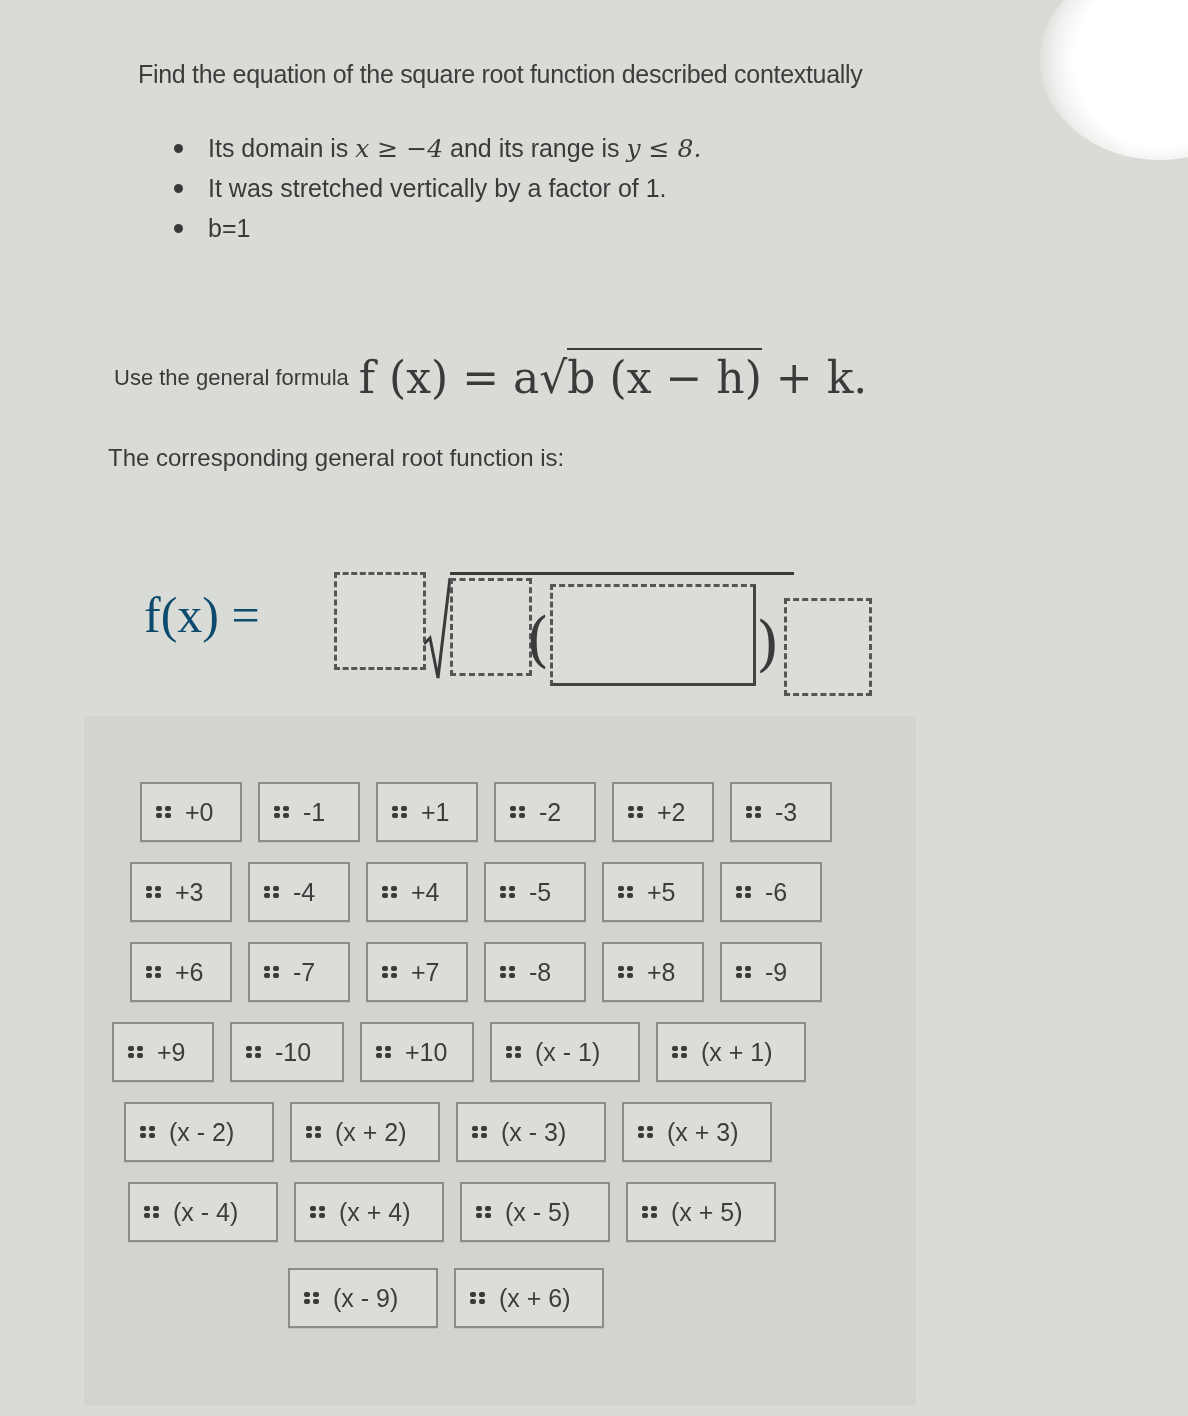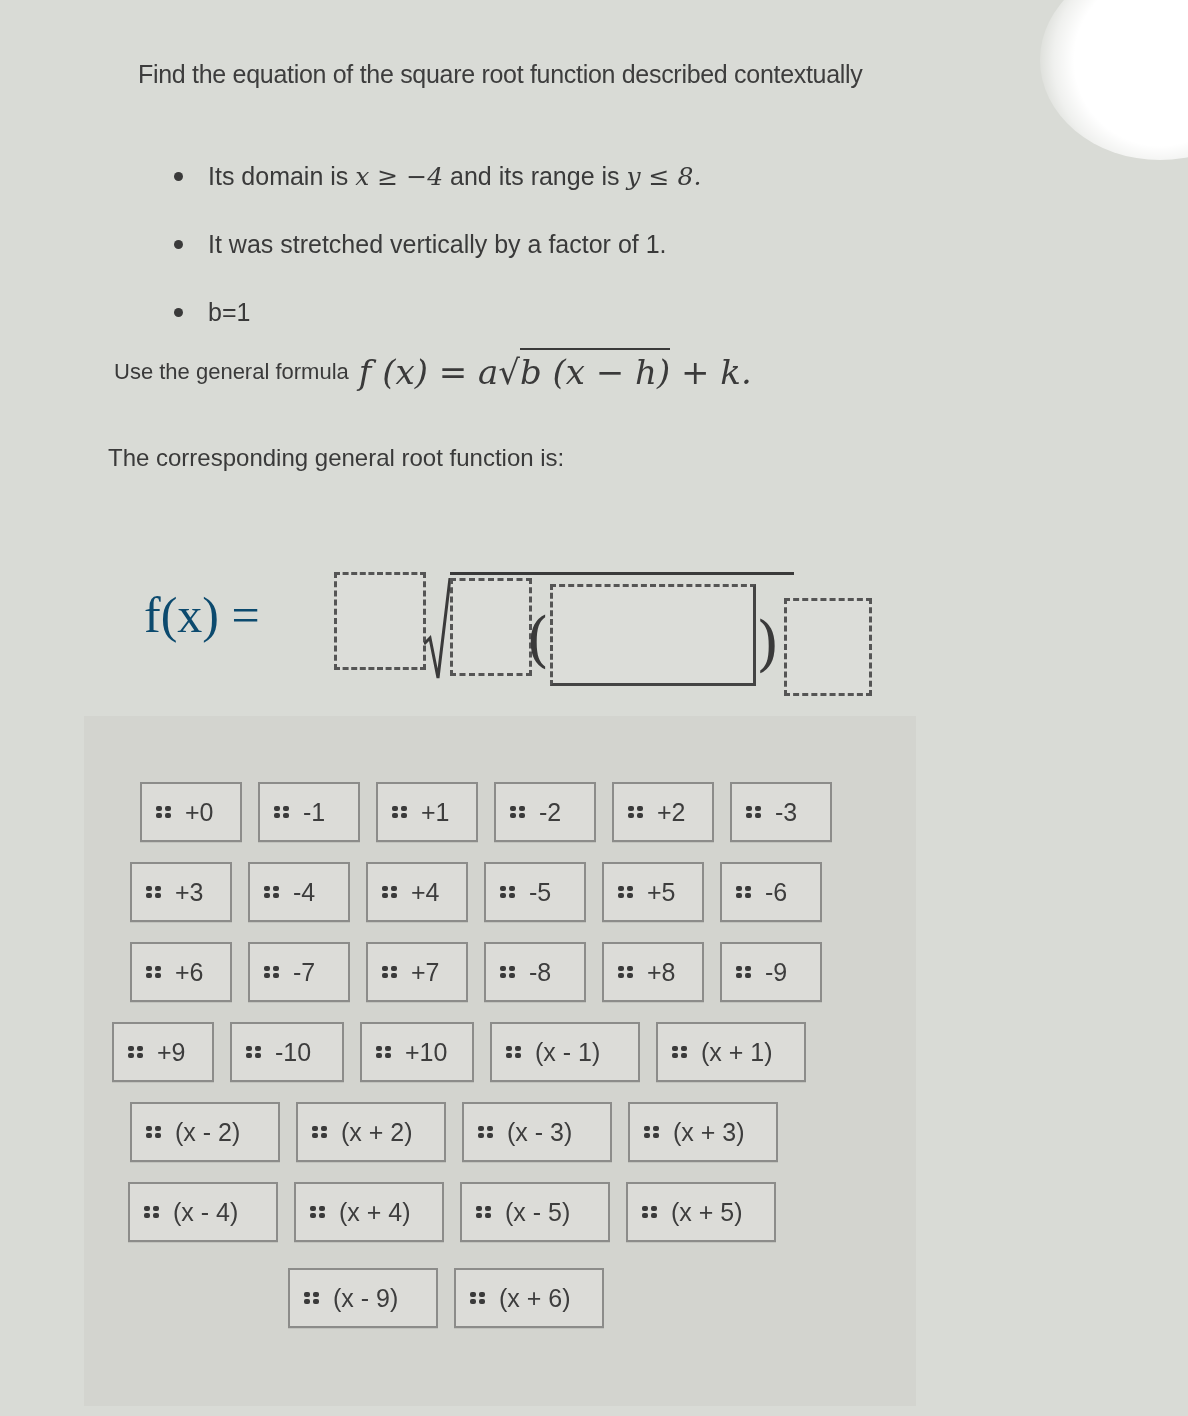--- a/index.html
+++ b/index.html
@@ -12,31 +12,31 @@
   .glare {
     position: absolute; left: 1040px; top: -40px; width: 240px; height: 200px;
     border-radius: 50%;
     background: radial-gradient(circle, #ffffff 55%, rgba(255,255,255,0.6) 68%, rgba(255,255,255,0) 80%);
   }
   .title {
     position: absolute; left: 138px; top: 60px;
     font-size: 25px; letter-spacing: -0.3px; color: #3d3d3d;
   }
   .bullets { position: absolute; left: 172px; top: 128px; margin: 0; padding: 0; list-style: none; }
-  .bullets li { position: relative; padding-left: 36px; font-size: 25px; height: 40px; line-height: 40px; margin-top: 28px; }
+  .bullets li { position: relative; padding-left: 36px; font-size: 25px; height: 40px; line-height: 40px; }
   .bullets li::before {
     content: ""; position: absolute; left: 2px; top: 16px; width: 9px; height: 9px; border-radius: 50%;
     background: #3a3a3a;
   }
   .math { font-family: "DejaVu Serif", serif; font-style: italic; }
   .formula-line {
     position: absolute; left: 114px; top: 352px; font-size: 22px;
     display: flex; align-items: center; gap: 10px;
   }
-  .formula-line .expr { font-family: "DejaVu Serif", serif; font-size: 34px; font-style: italic; }
+  .formula-line .expr { font-family: "DejaVu Serif", serif; font-size: 44px; }
   .formula-line .expr .sqrt-body { border-top: 2px solid #3a3a3a; padding-top: 2px; }
   .corr {
     position: absolute; left: 108px; top: 444px; font-size: 24px;
   }
   
   .answer {
     position: absolute; left: 144px; top: 558px; height: 130px; width: 760px;
   }
   .answer .fx {
     position: absolute; left: 0; top: 28px;
@@ -323,21 +323,21 @@
       <div class="tile bin">
         <span class="grip">
           <span></span>
           <span></span>
           <span></span>
           <span></span>
         </span>
         <span>(x + 1)</span>
       </div>
     </div>
-    <div class="tile-row" style="top: 386px; left: 46px;">
+    <div class="tile-row" style="top: 386px; left: 40px;">
       <div class="tile bin">
         <span class="grip">
           <span></span>
           <span></span>
           <span></span>
           <span></span>
         </span>
         <span>(x - 2)</span>
       </div>
       <div class="tile bin">

